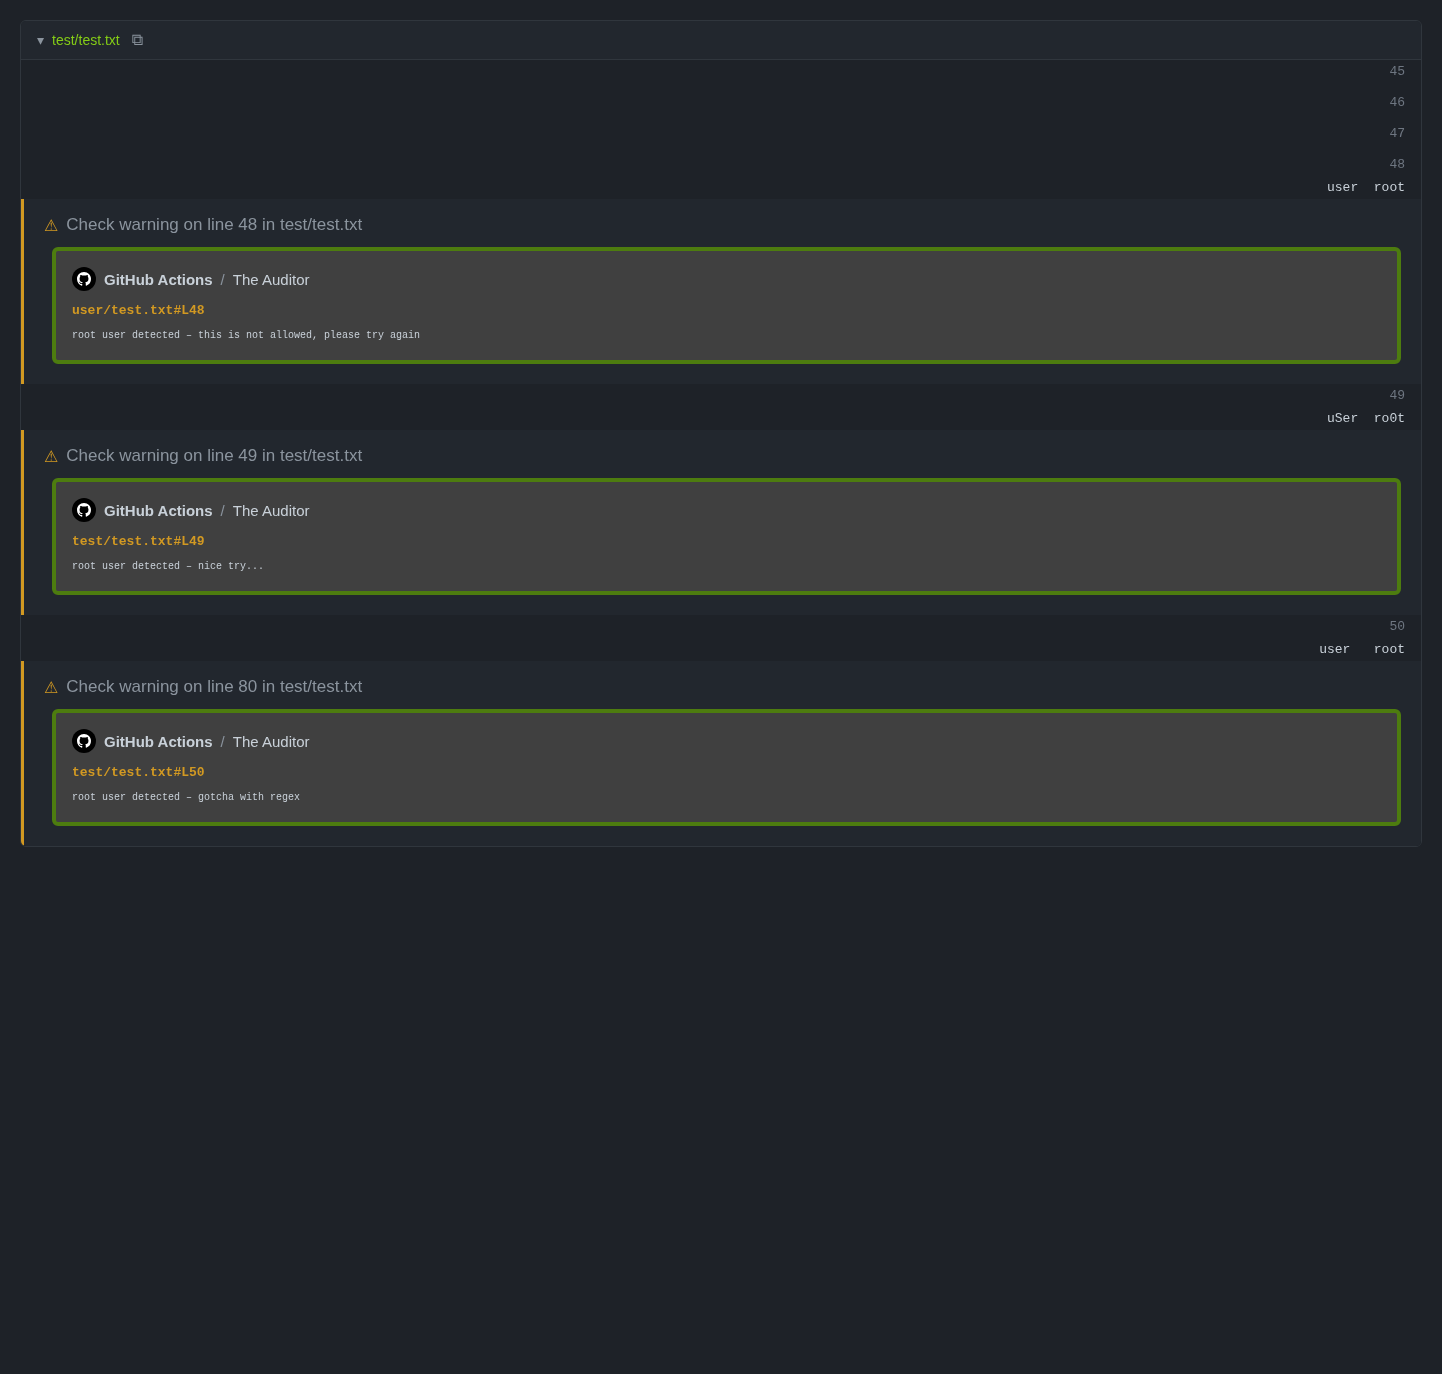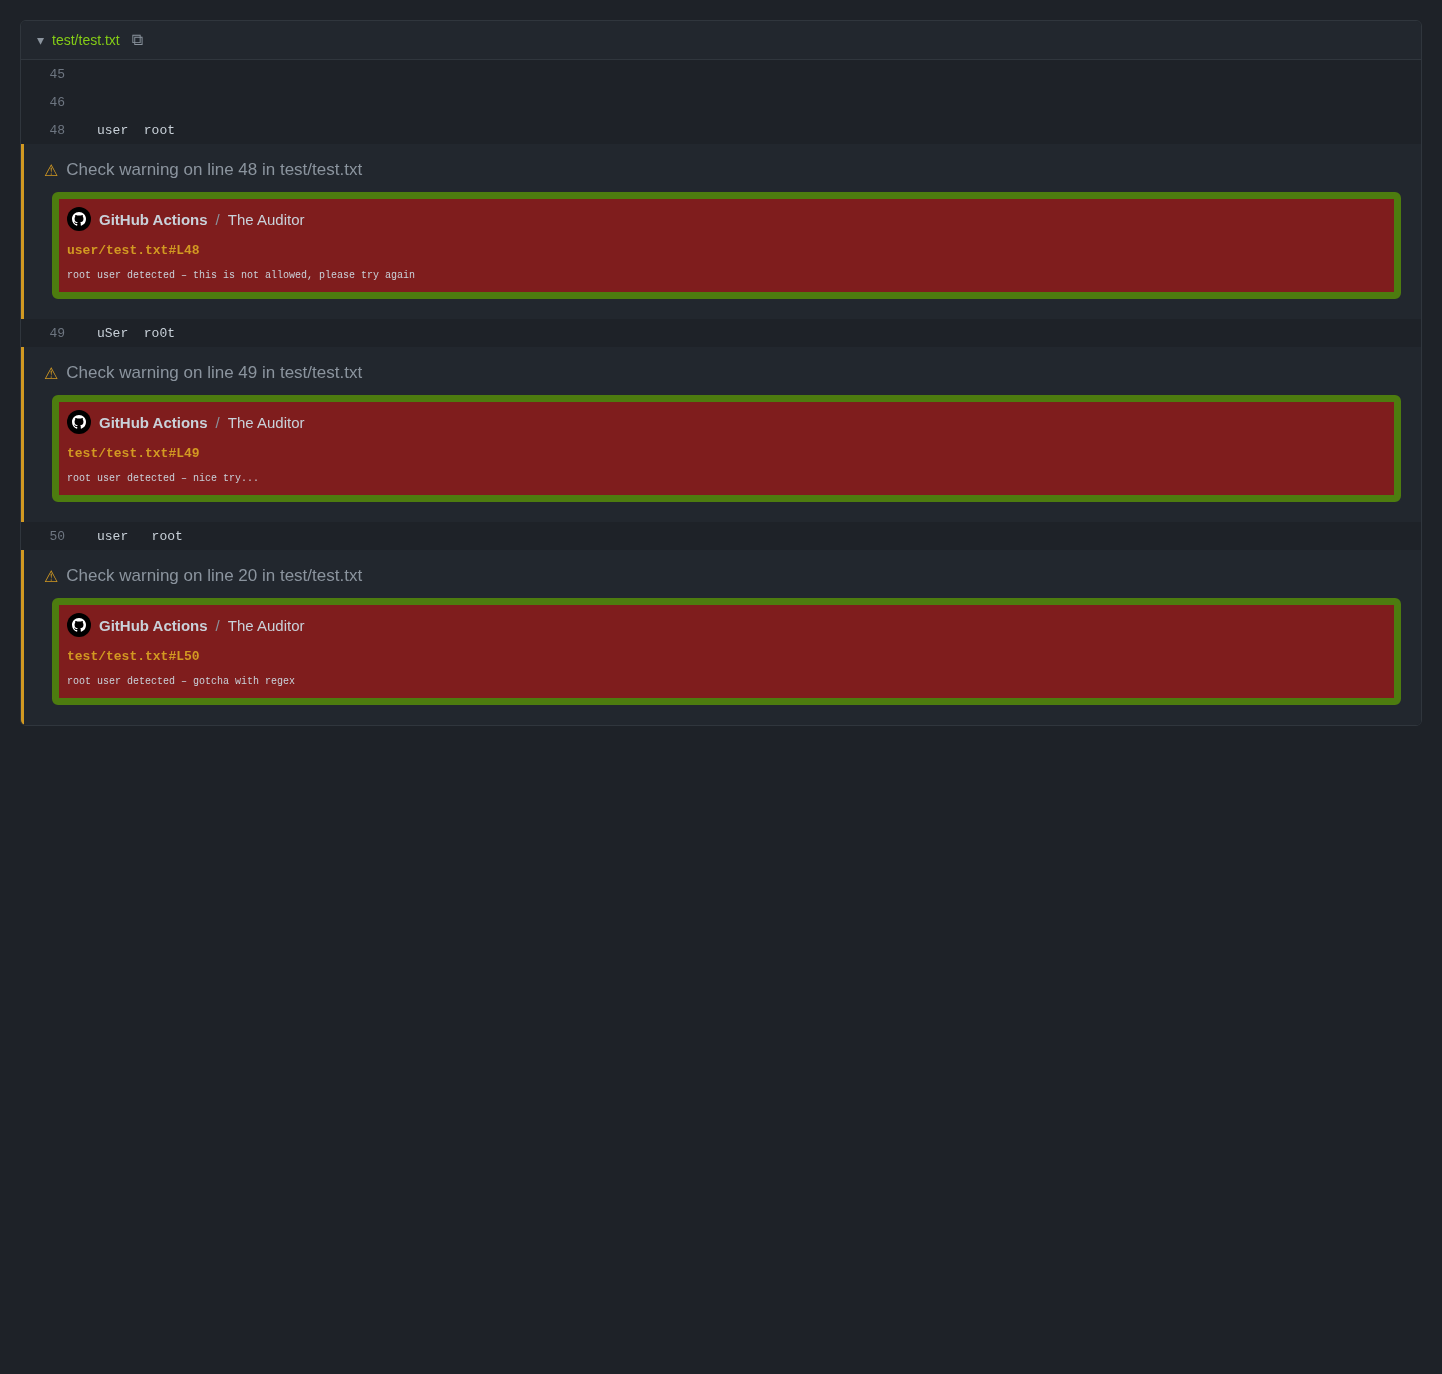--- a/index.html
+++ b/index.html
@@ -50,22 +50,23 @@
       cursor: pointer;
       margin-left: 4px;
     }
 
     .code-area {
       background-color: #1e2228;
     }
 
     .code-line {
       display: flex;
-      align-items: center;
+      align-items: flex-end;
       min-height: 28px;
+      flex-direction: column;
     }
 
     .line-number {
       color: #6e7681;
       font-family: 'SFMono-Regular', Consolas, 'Liberation Mono', Menlo, monospace;
       font-size: 13px;
       min-width: 60px;
       padding: 4px 16px 4px 16px;
       text-align: right;
       user-select: none;
@@ -104,24 +105,24 @@
       font-size: 16px;
       flex-shrink: 0;
     }
 
     .warning-title {
       color: #8b949e;
       font-size: 17px;
     }
 
     .annotation-card {
-      background-color: #7f1d1d;
-      border: 7px solid #4d7c0f;
+      background-color: #404040;
+      border: 4px solid #4d7c0f;
       border-radius: 6px;
-      padding: 8px;
+      padding: 16px;
       margin-left: 8px;
     }
 
     .annotation-author {
       display: flex;
       align-items: center;
       gap: 8px;
       margin-bottom: 12px;
     }
 
@@ -192,20 +193,24 @@
     <div class="code-line empty-line">
       <span class="line-number">45</span>
       <span class="line-content"></span>
     </div>
 
     <div class="code-line empty-line">
       <span class="line-number">46</span>
       <span class="line-content"></span>
     </div>
 
+    <div class="code-line empty-line">
+      <span class="line-number">47</span>
+      <span class="line-content"></span>
+    </div>
 
     <div class="code-line">
       <span class="line-number">48</span>
       <span class="line-content">user&nbsp;&nbsp;root</span>
     </div>
 
     <div class="warning-block">
       <div class="warning-header">
         <span class="warning-icon">⚠</span>
         <span class="warning-title">Check warning on line 48 in test/test.txt</span>
@@ -253,21 +258,21 @@
     </div>
 
     <div class="code-line">
       <span class="line-number">50</span>
       <span class="line-content">user&nbsp;&nbsp;&nbsp;root</span>
     </div>
 
     <div class="warning-block">
       <div class="warning-header">
         <span class="warning-icon">⚠</span>
-        <span class="warning-title">Check warning on line 20 in test/test.txt</span>
+        <span class="warning-title">Check warning on line 80 in test/test.txt</span>
       </div>
       <div class="annotation-card">
         <div class="annotation-author">
           <div class="github-logo">
             <svg width="14" height="14" viewBox="0 0 16 16" fill="white" xmlns="http://www.w3.org/2000/svg">
               <path d="M8 0C3.58 0 0 3.58 0 8c0 3.54 2.29 6.53 5.47 7.59.4.07.55-.17.55-.38 0-.19-.01-.82-.01-1.49-2.01.37-2.53-.49-2.69-.94-.09-.23-.48-.94-.82-1.13-.28-.15-.68-.52-.01-.53.63-.01 1.08.58 1.23.82.72 1.21 1.87.87 2.33.66.07-.52.28-.87.51-1.07-1.78-.2-3.64-.89-3.64-3.95 0-.87.31-1.59.82-2.15-.08-.2-.36-1.02.08-2.12 0 0 .67-.21 2.2.82.64-.18 1.32-.27 2-.27.68 0 1.36.09 2 .27 1.53-1.04 2.2-.82 2.2-.82.44 1.1.16 1.92.08 2.12.51.56.82 1.27.82 2.15 0 3.07-1.87 3.75-3.65 3.95.29.25.54.73.54 1.48 0 1.07-.01 1.93-.01 2.2 0 .21.15.46.55.38A8.013 8.013 0 0016 8c0-4.42-3.58-8-8-8z"></path>
             </svg>
           </div>
           <span class="author-name">GitHub Actions</span>
           <span class="author-divider">/</span>

